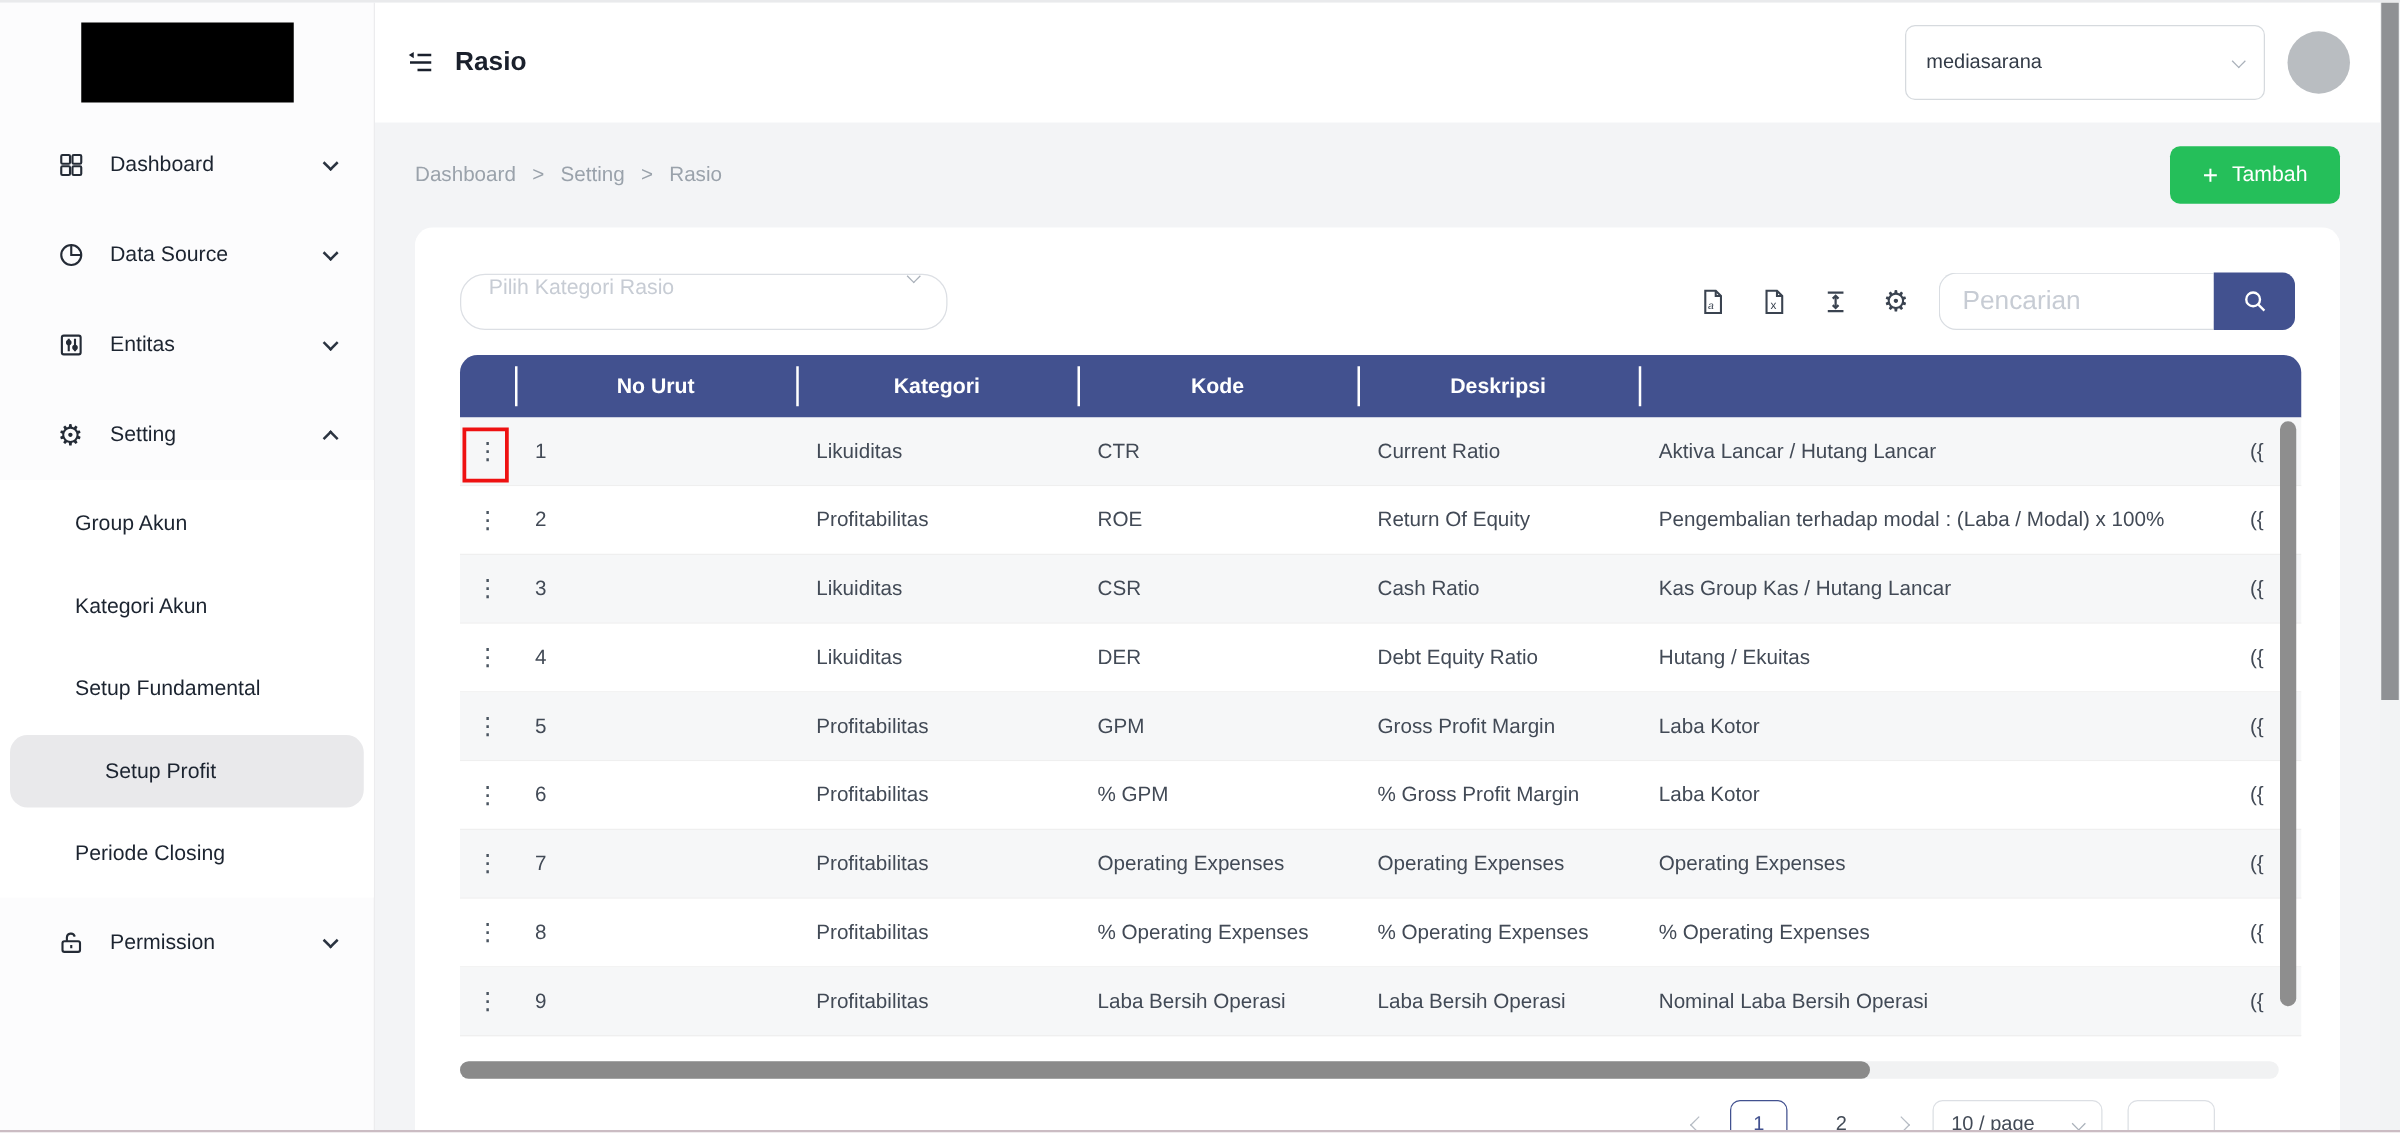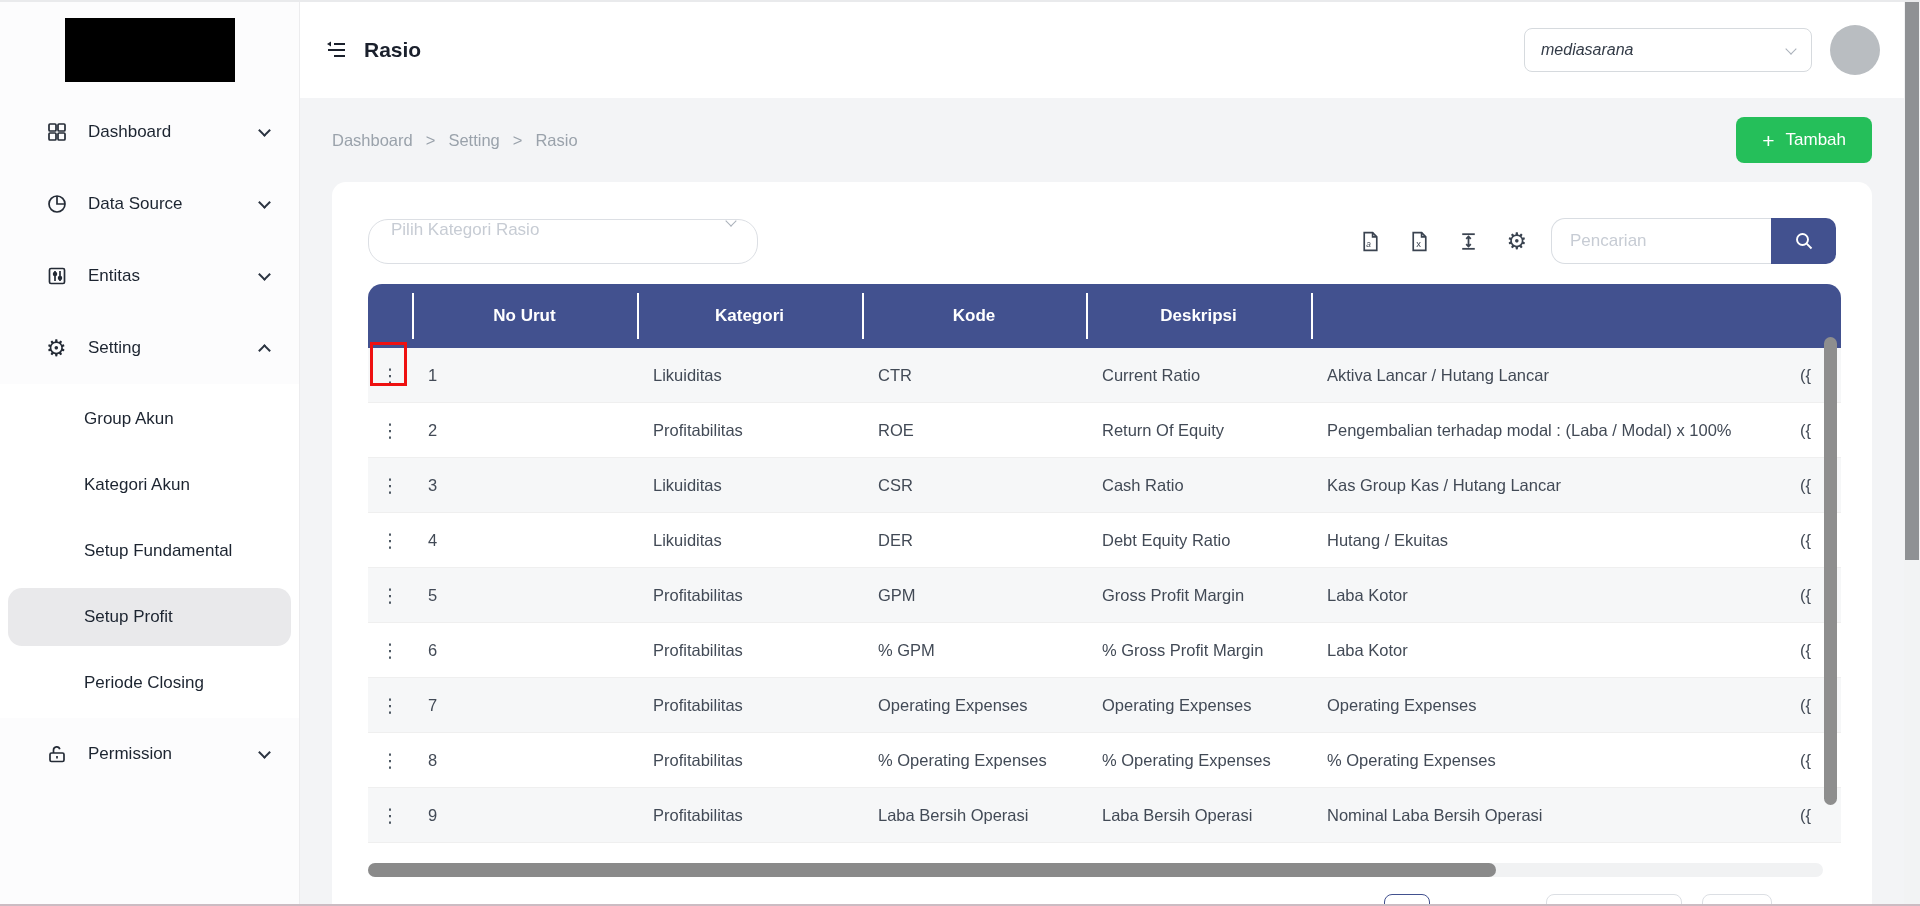--- a/index.html
+++ b/index.html
@@ -10,29 +10,29 @@
   
   .sidebar{position:absolute;left:0;top:0;width:300px;height:100%;background:#fcfcfd;border-right:1px solid #ececee;z-index:3;}
   .logo{position:absolute;left:65px;top:16px;width:170px;height:64px;background:#000;}
   .nav{position:absolute;top:94px;left:0;right:0;}
   .nav-item{height:72px;display:flex;align-items:center;padding:0 30px 0 46px;color:#1c2430;font-size:17px;cursor:pointer;}
   .nav-item .ico{width:26px;margin-right:16px;display:flex;color:#242b36;}
   .nav-item .lbl{flex:1;}
   .chev{width:9px;height:9px;border-right:2px solid #2a3340;border-bottom:2px solid #2a3340;transform:rotate(45deg);margin-top:-4px;}
   .chev.up{transform:rotate(-135deg);margin-top:5px;}
   .submenu{background:#fff;padding:2px 0;}
-  .sub-item{height:66px;display:flex;align-items:center;padding-left:84px;font-size:17px;color:#1c2430;cursor:pointer;}
+  .sub-item{height:66px;display:flex;align-items:center;padding-left:60px;font-size:17px;color:#1c2430;cursor:pointer;}
   .sub-item.active{background:#e9e9eb;border-radius:14px;margin:4px 8px;height:58px;padding-left:76px;}
 
   
   .topbar{position:absolute;left:300px;top:0;right:16px;height:96px;background:#fff;display:flex;align-items:center;padding:0 24px;z-index:2;}
   .tgl{display:flex;color:#1a202c;}
   .page-title{font-size:21px;font-weight:700;color:#1a202c;margin-left:16px;}
   .top-right{margin-left:auto;display:flex;align-items:center;}
-  .tenant-select{width:288px;height:44px;border:1px solid #d6dade;border-radius:8px;display:flex;align-items:center;padding:0 16px;color:#333b47;font-size:16px;background:#fff;cursor:pointer;font-style:italic;}
+  .tenant-select{width:288px;height:60px;border:1px solid #d6dade;border-radius:8px;display:flex;align-items:center;padding:0 16px;color:#333b47;font-size:16px;background:#fff;cursor:pointer;}
   .tenant-select .lbl{flex:1;}
   .chev-sm{width:8px;height:8px;border-right:1.6px solid #aab1ba;border-bottom:1.6px solid #aab1ba;transform:rotate(45deg);margin-top:-3px;}
   .avatar{width:50px;height:50px;border-radius:50%;background:#b9bdc1;margin-left:18px;cursor:pointer;}
 
   
   .content{position:absolute;left:300px;top:96px;right:16px;bottom:0;background:#f3f4f6;padding:18px 32px 0;}
   .crumb-row{display:flex;align-items:center;height:48px;}
   .breadcrumb{display:flex;align-items:center;gap:13px;font-size:16.5px;color:#9aa2ab;}
   .crumb{cursor:pointer;}
   .crumb.current{cursor:default;}
@@ -40,28 +40,28 @@
   .btn-add .plus{font-size:21px;font-weight:400;line-height:1;}
 
   .card{margin-top:18px;background:#fff;border-radius:14px;padding:36px 36px 0;height:780px;position:relative;}
   .filter-row{display:flex;align-items:center;height:46px;}
   .cat-select{width:390px;height:45px;border:1px solid #dcdfe4;border-radius:20px;display:flex;align-items:flex-start;padding:0 22px;font-size:17px;color:#c7ccd4;background:#fff;cursor:pointer;}
   .cat-select .lbl{flex:1;}
   .tools{margin-left:auto;display:flex;align-items:center;gap:26px;color:#3a4350;}
   .tool{display:flex;cursor:pointer;}
   .gearglyph{font-size:23px;line-height:1;color:#3a4350;}
   .search-wrap{display:flex;margin-left:24px;}
-  .search-input{width:220px;height:46px;border:1px solid #d9dde2;border-right:none;border-radius:14px 0 0 14px;padding:0 18px;font-size:17px;color:#333b47;outline:none;}
+  .search-input{width:220px;height:46px;border:1px solid #d9dde2;border-right:none;border-radius:14px 0 0 14px;padding:0 18px;font-size:21px;color:#333b47;outline:none;}
   .search-input::placeholder{color:#c7ccd4;}
   .search-btn{width:65px;height:46px;background:#42518f;border:none;border-radius:0 10px 10px 0;display:flex;align-items:center;justify-content:center;cursor:pointer;}
 
   
   .table-zone{margin-top:20px;position:relative;width:1473px;}
   .thead,.trow{display:grid;grid-template-columns:44px 225px 225px 224px 225px 487px 43px;align-items:center;}
-  .thead{height:64px;background:#42518f;border-radius:14px 14px 0 0;color:#fff;font-size:17px;font-weight:600;}
+  .thead{height:50px;background:#42518f;border-radius:14px 14px 0 0;color:#fff;font-size:17px;font-weight:600;}
   .th{position:relative;height:100%;display:flex;align-items:center;justify-content:center;}
   .th.sep::before{content:"";position:absolute;left:0;top:9px;bottom:9px;width:2px;background:#fff;}
   .trow{height:55px;font-size:16.5px;color:#424a56;background:#fff;border-bottom:1px solid #efefef;}
   .trow.odd{background:#f6f7f8;}
   .kebab{justify-self:center;color:#4a5560;font-size:19px;line-height:1;cursor:pointer;padding:4px 8px;}
   .td{padding-left:16px;white-space:nowrap;overflow:hidden;}
   .td.ovf{padding-left:2px;overflow:visible;}
   .annot{position:absolute;left:2px;top:58px;width:37px;height:44px;border:3px solid #ee1111;z-index:4;}
   .tbl-vscroll{position:absolute;left:1456px;top:53px;width:13px;height:468px;background:#8e8e8e;border-radius:7px;cursor:grab;}
 

